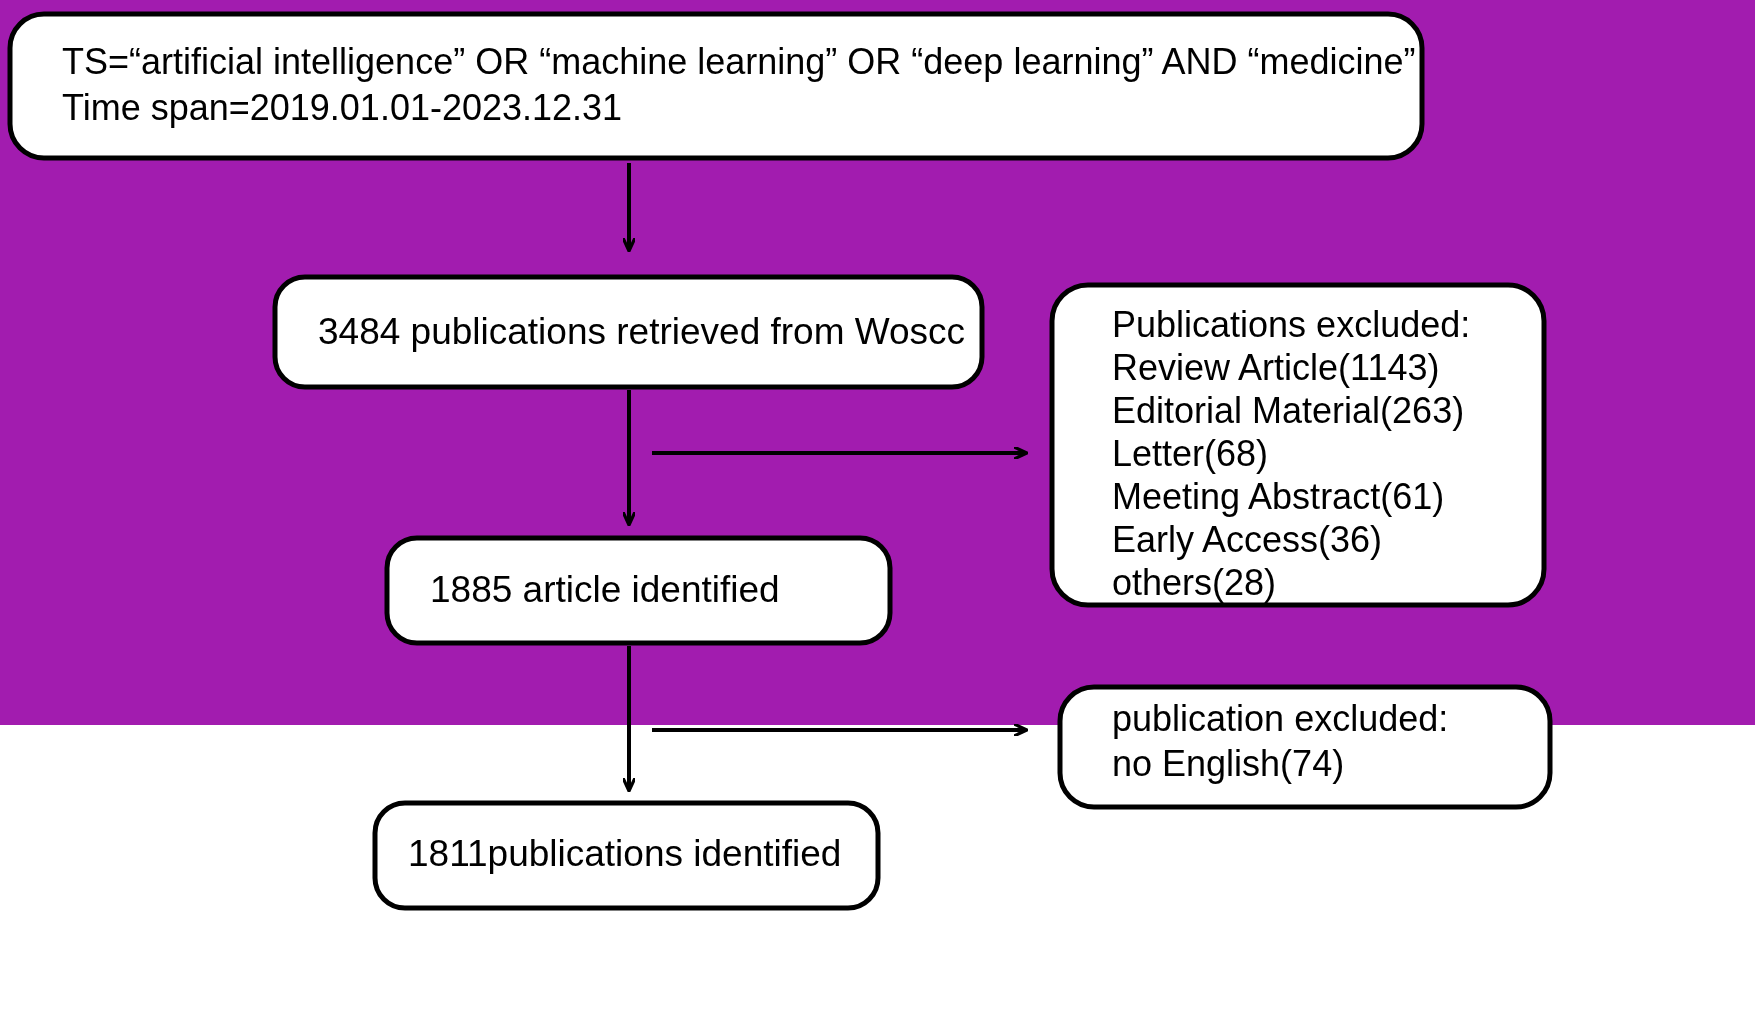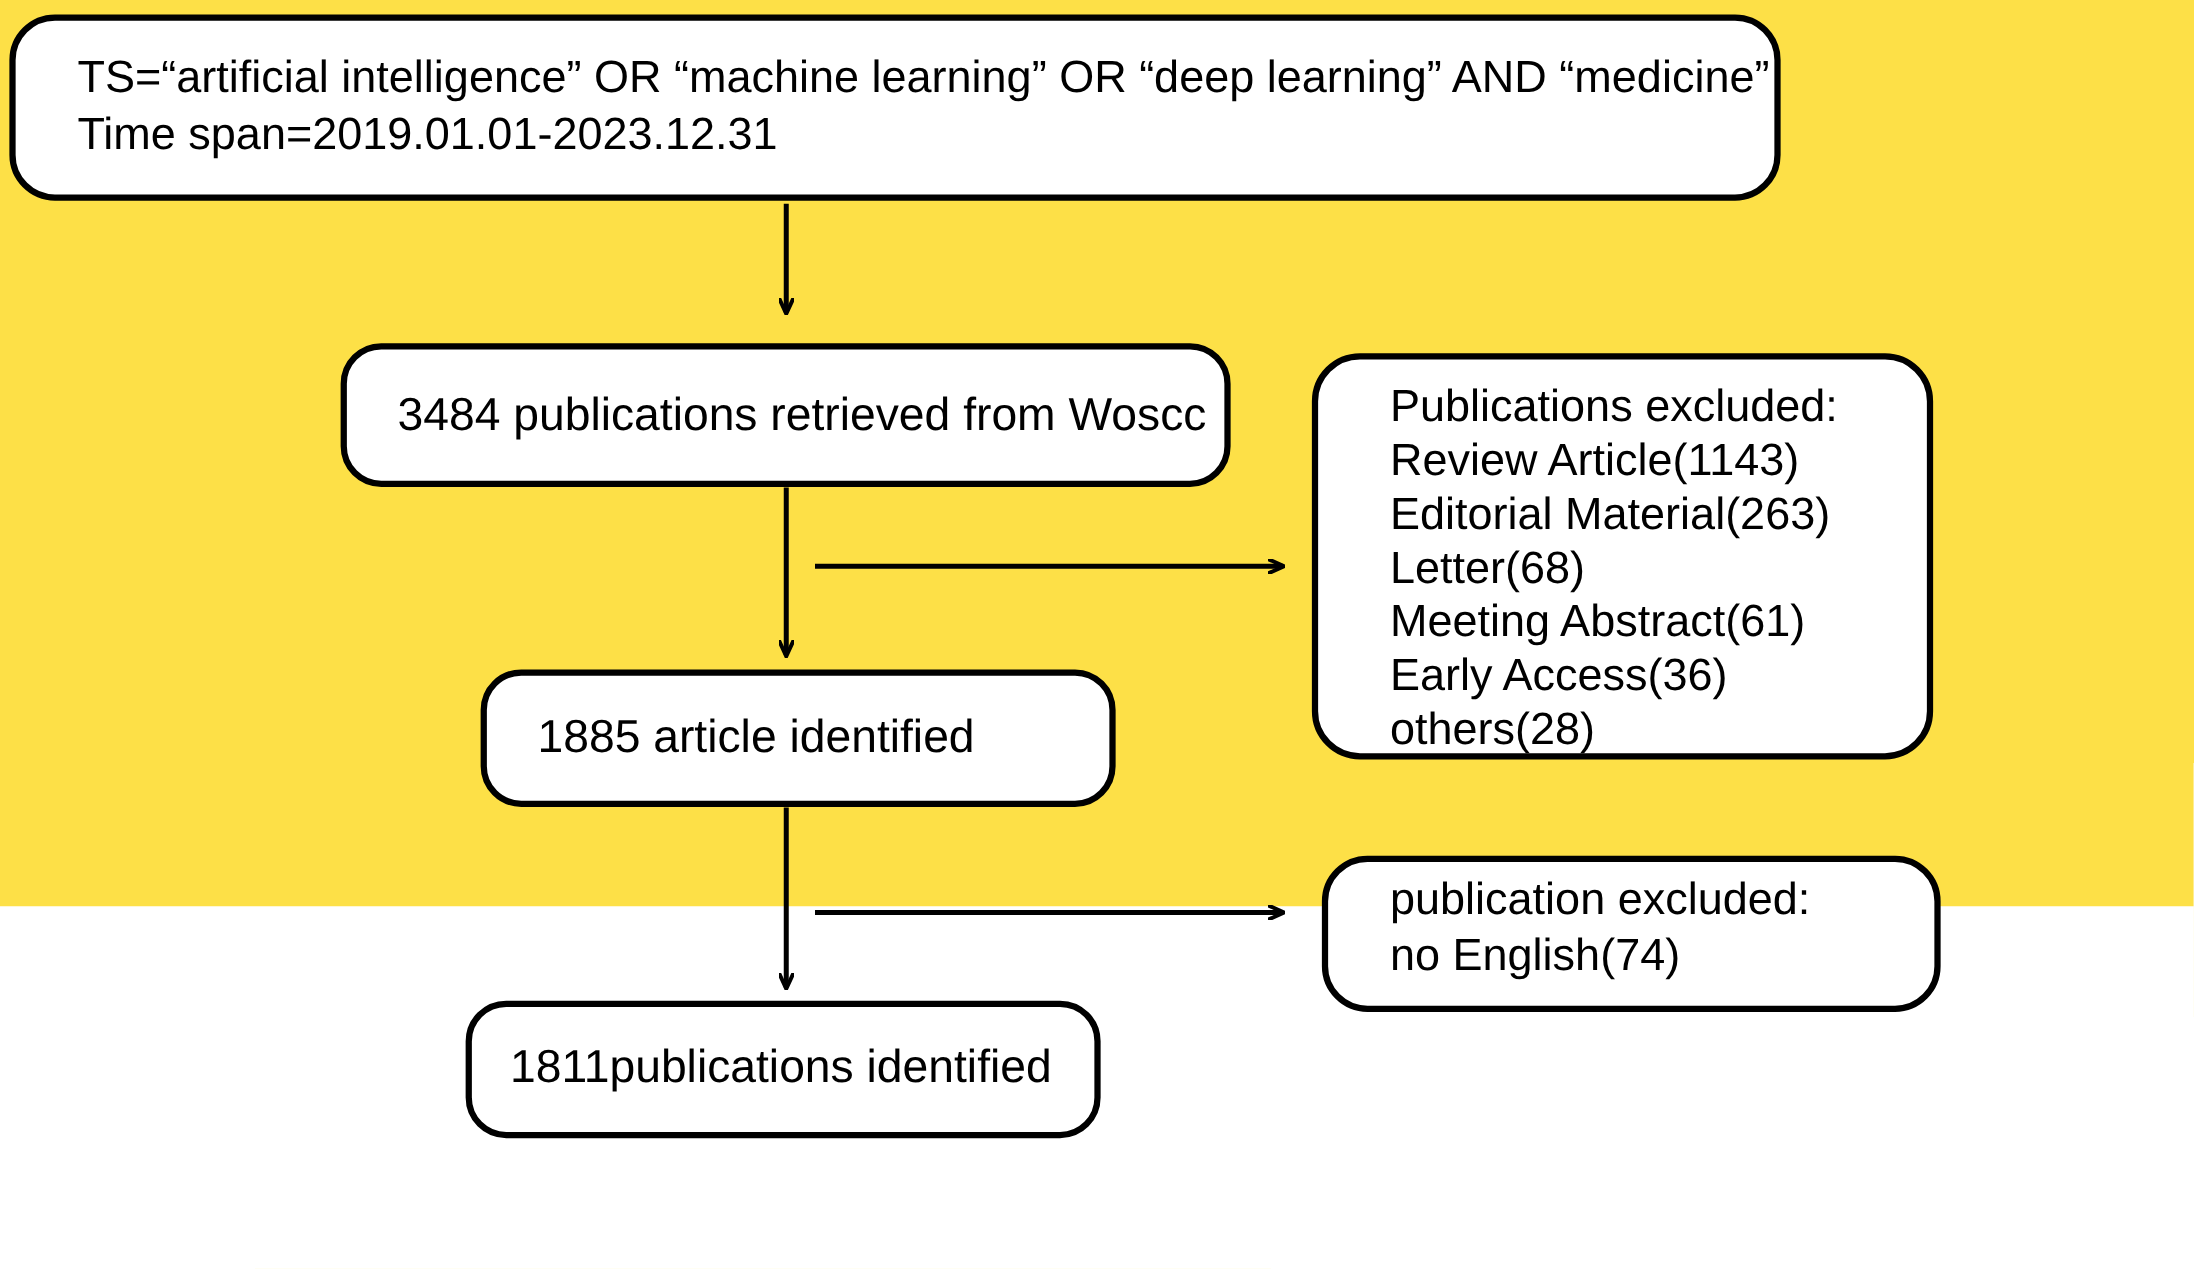--- a/index.html
+++ b/index.html
@@ -10,21 +10,21 @@
   body {
     width: 1755px;
     height: 1015px;
     font-family: "Liberation Sans", sans-serif;
     overflow: hidden;
   }
   #flow-root {
     position: relative;
     width: 1755px;
     height: 725px;
-    background: #fde047;
+    background: #a21caf;
   }
   svg.flow-svg {
     position: absolute;
     top: 0;
     left: 0;
     width: 1755px;
     height: 1015px;
     display: block;
   }
   .node-box {

